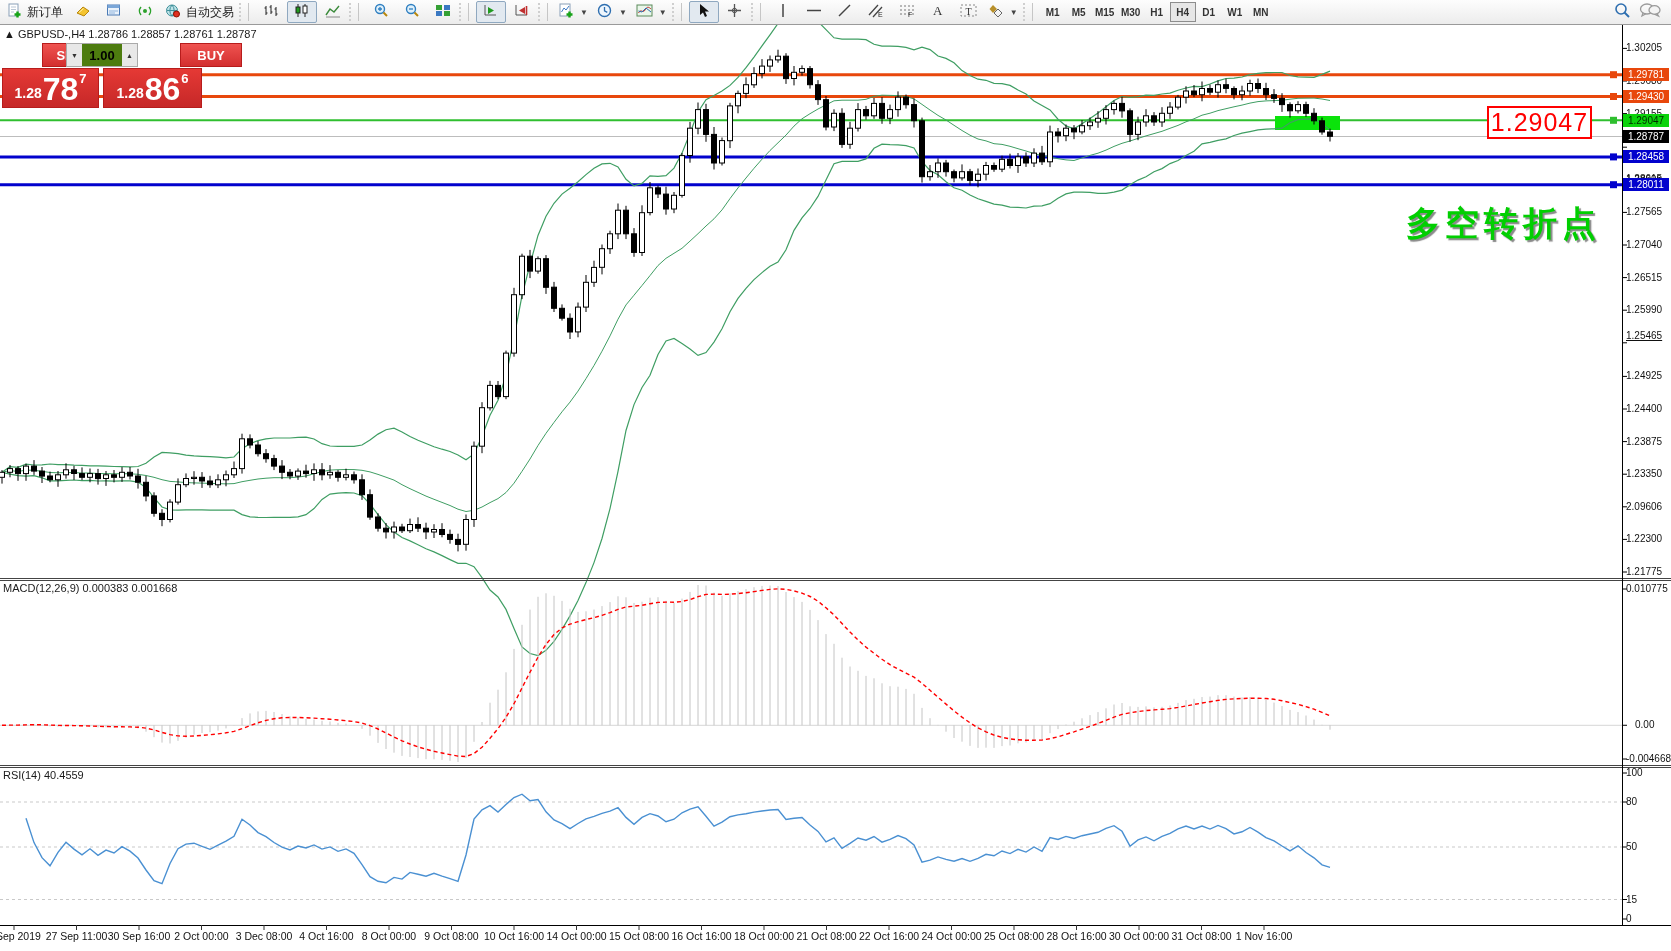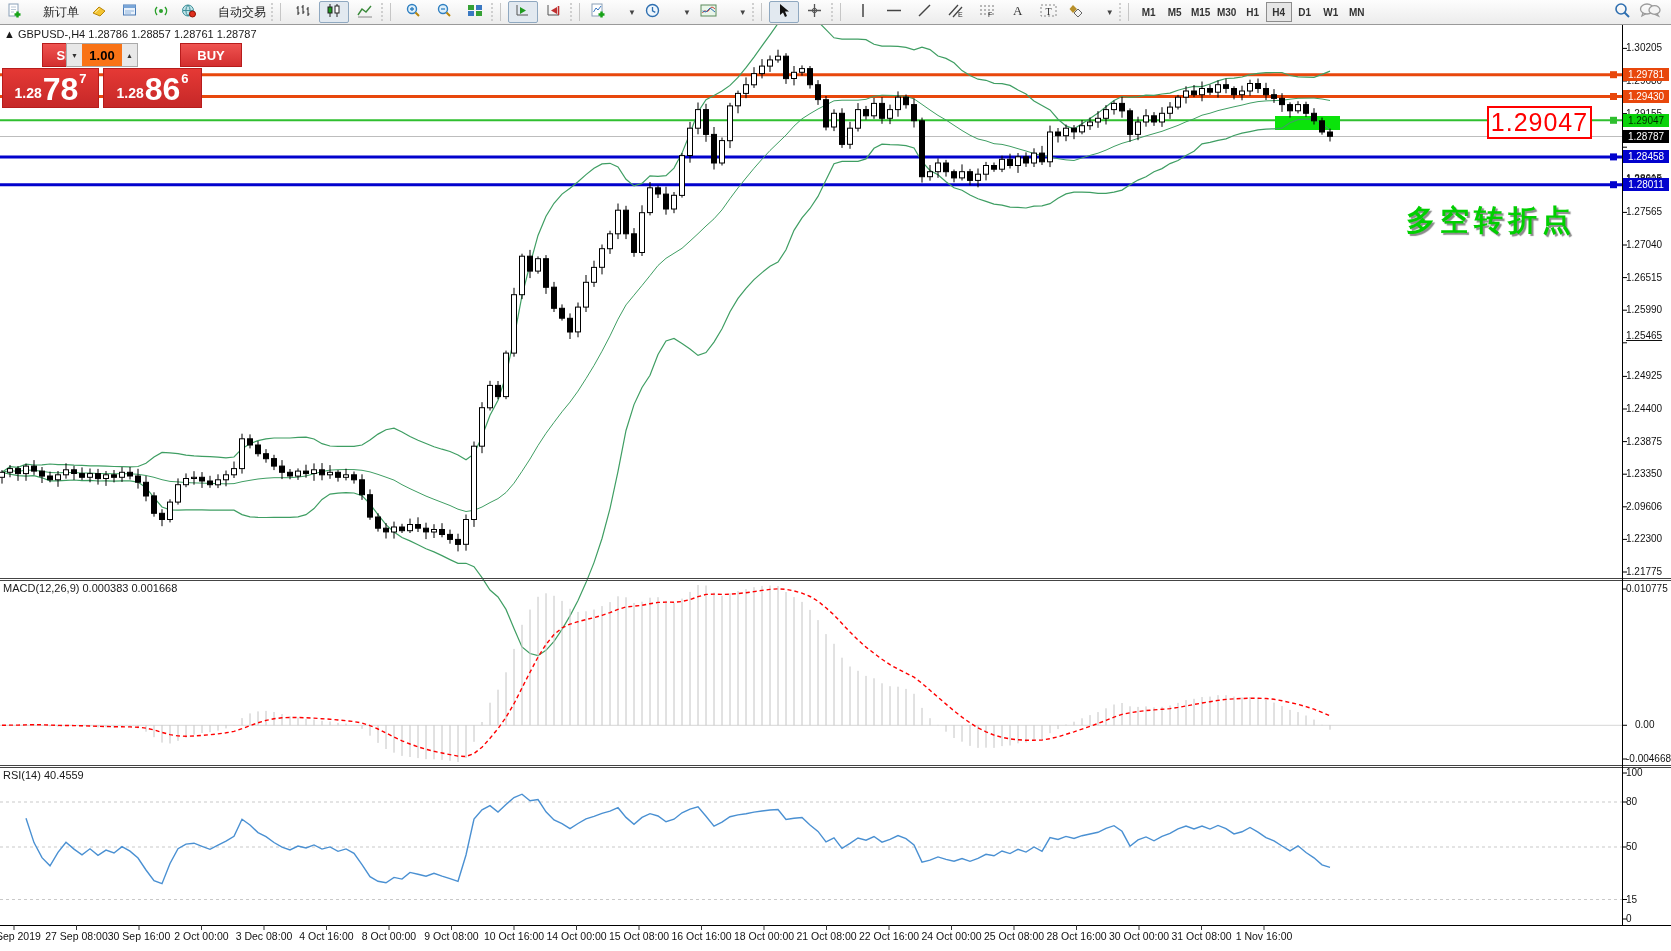--- a/index.html
+++ b/index.html
@@ -3,21 +3,21 @@
 <meta charset="utf-8">
 <style>
   html,body{margin:0;padding:0;width:1671px;height:951px;overflow:hidden;
     font-family:"Liberation Sans",sans-serif;background:#fff;}
   .abs{position:absolute;}
   
   #toolbar{position:absolute;top:0;left:0;width:1671px;height:25px;
     background:linear-gradient(#fdfdfd,#ececec);border-bottom:1px solid #9a9a9a;
     display:flex;align-items:center;padding:0 4px;box-sizing:border-box;gap:1px;}
   .tbtn{height:20px;min-width:22px;display:flex;align-items:center;justify-content:center;
-    gap:21px;padding:0 3px;border:1px solid transparent;border-radius:2px;font-size:12px;color:#222;}
+    gap:5px;padding:0 3px;border:1px solid transparent;border-radius:2px;font-size:12px;color:#222;}
   .tbtn.pressed{background:#e2e9f0;border:1px solid #8fa8c0;}
   .tbtn .cap{font-size:12px;}
   .caret{font-size:8px;color:#444;margin-left:1px;}
   .sep{width:7px;height:18px;border-right:1px solid #c6c6c6;margin-right:6px;
     border-left:2px dotted #cfcfcf;}
   .tf{font-size:10px;font-weight:bold;color:#333;min-width:24px;height:18px;
     display:flex;align-items:center;justify-content:center;border:1px solid transparent;}
   .tf.active{background:#e6e6e6;border:1px solid #8d8d8d;}
   #tb-right{margin-left:auto;display:flex;gap:8px;align-items:center;padding-right:6px;}
   
@@ -25,36 +25,36 @@
   .axlabel{position:absolute;left:1626px;font-size:10px;color:#111;white-space:nowrap;}
   .ptag{position:absolute;left:1623px;width:46px;height:13px;font-size:10px;
     display:flex;align-items:center;justify-content:center;}
   .paneLabel{position:absolute;font-size:11px;color:#1a1a1a;white-space:nowrap;}
   .timeLabel{position:absolute;top:905px;font-size:10.5px;color:#111;transform:translateX(-50%);white-space:nowrap;}
   
   #trade-panel{position:absolute;left:2px;top:18px;width:200px;height:66px;font-weight:bold;}
   .tp-btn{position:absolute;top:0;height:24px;background:linear-gradient(#ef5350,#d32f2f);
     color:#fff;font-size:13px;display:flex;align-items:center;justify-content:center;
     border:1px solid #b71c1c;box-sizing:border-box;margin-left:40px;}
-  #tp-stepper{position:absolute;left:64px;top:0;width:72px;height:24px;background:#f97316;
+  #tp-stepper{position:absolute;left:64px;top:0;width:72px;height:24px;background:#4d7c0f;
     border:1px solid #aaa;box-sizing:border-box;display:flex;}
   .stepBtn{width:15px;height:100%;background:#e8e8e8;color:#333;font-size:7px;
     display:flex;align-items:center;justify-content:center;}
   #tp-vol{flex:1;display:flex;align-items:center;justify-content:center;font-size:13px;color:#000;}
   .tp-price{position:absolute;top:25px;height:40px;background:linear-gradient(#e53935,#c62828);
     color:#fff;display:flex;align-items:flex-end;justify-content:center;
     border:1px solid #b71c1c;box-sizing:border-box;padding-bottom:3px;}
   .tp-pre{font-size:14px;margin-bottom:3px;}
   .tp-big{font-size:32px;line-height:30px;margin:0 1px;}
   .tp-sup{font-size:13px;align-self:flex-start;margin-top:2px;}
   
   #price-box{position:absolute;left:1487px;top:81px;width:101px;height:29px;background:#fff;
     border:2px solid #ff0000;color:#ff0000;font-size:25px;display:flex;align-items:center;
     justify-content:center;letter-spacing:1px;}
-  #annotation{position:absolute;left:1406px;top:176px;font-size:29px;font-weight:bold;
+  #annotation{position:absolute;left:1406px;top:176px;font-size:34px;font-weight:bold;
     letter-spacing:5px;text-shadow:2px 2px 1px #8a8a8a;white-space:nowrap;}
 </style>
 </head>
 <body>
 
 <div id="toolbar">
   <div class="tbtn">
     <span>
       <svg width="14" height="15">
           <rect x="1" y="1" width="9" height="12" fill="#fff" stroke="#8aa0b8"></rect>
@@ -920,21 +920,21 @@
     <div class="axlabel" style="top: 541px;">1.21775</div>
     <div class="axlabel" style="top: 558px;">0.010775</div>
     <div class="axlabel" style="top: 694.266px; padding-left: 9px;">0.00</div>
     <div class="axlabel" style="top: 728px;">-0.004668</div>
     <div class="axlabel" style="top: 742px;">100</div>
     <div class="axlabel" style="top: 771px;">80</div>
     <div class="axlabel" style="top: 816px;">50</div>
     <div class="axlabel" style="top: 868.5px;">15</div>
     <div class="axlabel" style="top: 888px;">0</div>
     <div class="timeLabel" style="left: 14px;">6 Sep 2019</div>
-    <div class="timeLabel" style="left: 76.5px;">27 Sep 08:00</div>
+    <div class="timeLabel" style="left: 76.5px;">27 Sep 11:00</div>
     <div class="timeLabel" style="left: 139px;">30 Sep 16:00</div>
     <div class="timeLabel" style="left: 201.5px;">2 Oct 00:00</div>
     <div class="timeLabel" style="left: 264px;">3 Dec 08:00</div>
     <div class="timeLabel" style="left: 326.5px;">4 Oct 16:00</div>
     <div class="timeLabel" style="left: 389px;">8 Oct 00:00</div>
     <div class="timeLabel" style="left: 451.5px;">9 Oct 08:00</div>
     <div class="timeLabel" style="left: 514px;">10 Oct 16:00</div>
     <div class="timeLabel" style="left: 576.5px;">14 Oct 00:00</div>
     <div class="timeLabel" style="left: 639px;">15 Oct 08:00</div>
     <div class="timeLabel" style="left: 701.5px;">16 Oct 16:00</div>

